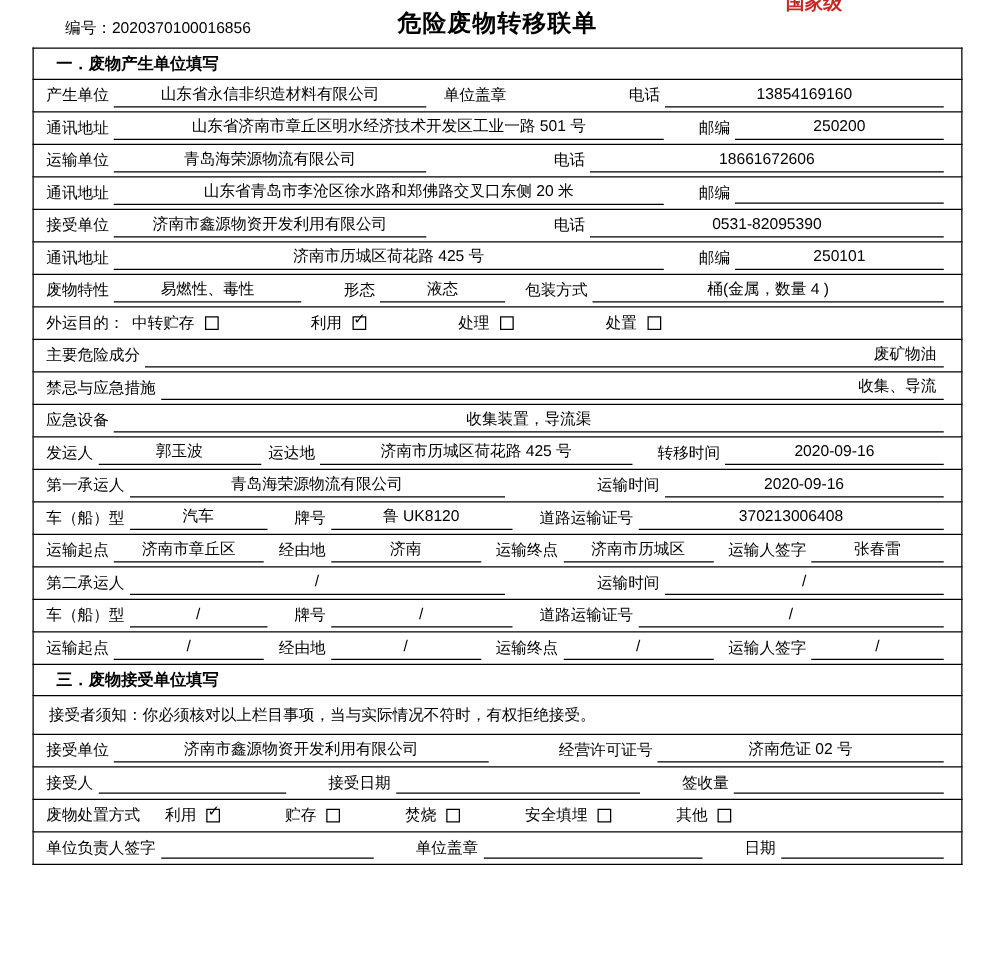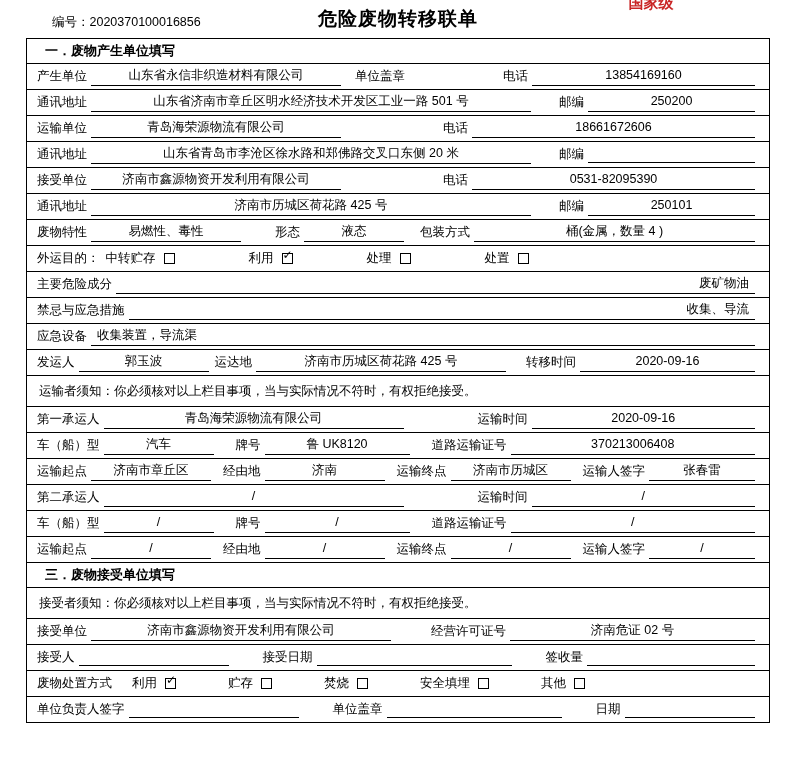--- a/index.html
+++ b/index.html
@@ -243,44 +243,39 @@
         <span class="lbl">禁忌与应急措施</span>
         <span class="val grow" style="text-align:right">收集、导流</span>
       </div>
     </td>
         </tr>
 
     <tr>
           <td>
       <div class="row-inner">
         <span class="lbl">应急设备</span>
-        <span class="val grow" style="text-align:left">收集装置，导流渠</span>
+        <span class="val grow" style="text-align:center">收集装置，导流渠</span>
       </div>
     </td>
         </tr>
 
     <tr>
           <td>
       <div class="row-inner">
         <span class="lbl">发运人</span>
         <span class="val" style="width:130px">郭玉波</span>
         <span class="lbl" style="margin-left:2px">运达地</span>
         <span class="val" style="width:250px">济南市历城区荷花路 425 号</span>
         <span class="lbl" style="margin-left:16px">转移时间</span>
         <span class="val grow">2020-09-16</span>
       </div>
     </td>
         </tr>
 
 
-    <tr>
-          <td style="height:30px">
-      <div class="row-inner notice" style="height:30px">运输者须知：你必须核对以上栏目事项，当与实际情况不符时，有权拒绝接受。</div>
-    </td>
-        </tr>
 
     <tr>
           <td>
       <div class="row-inner">
         <span class="lbl">第一承运人</span>
         <span class="val" style="width:300px">青岛海荣源物流有限公司</span>
         <span class="lbl" style="margin-left:70px">运输时间</span>
         <span class="val grow">2020-09-16</span>
       </div>
     </td>
@@ -361,21 +356,21 @@
           <td style="height:30px">
       <div class="row-inner notice" style="height:30px">接受者须知：你必须核对以上栏目事项，当与实际情况不符时，有权拒绝接受。</div>
     </td>
         </tr>
 
     <tr>
           <td>
       <div class="row-inner">
         <span class="lbl">接受单位</span>
         <span class="val" style="width:300px">济南市鑫源物资开发利用有限公司</span>
-        <span class="lbl" style="margin-left:36px">经营许可证号</span>
+        <span class="lbl" style="margin-left:52px">经营许可证号</span>
         <span class="val grow">济南危证 02 号</span>
       </div>
     </td>
         </tr>
 
     <tr>
           <td>
       <div class="row-inner">
         <span class="lbl">接受人</span>
         <span class="val" style="width:150px"></span>

